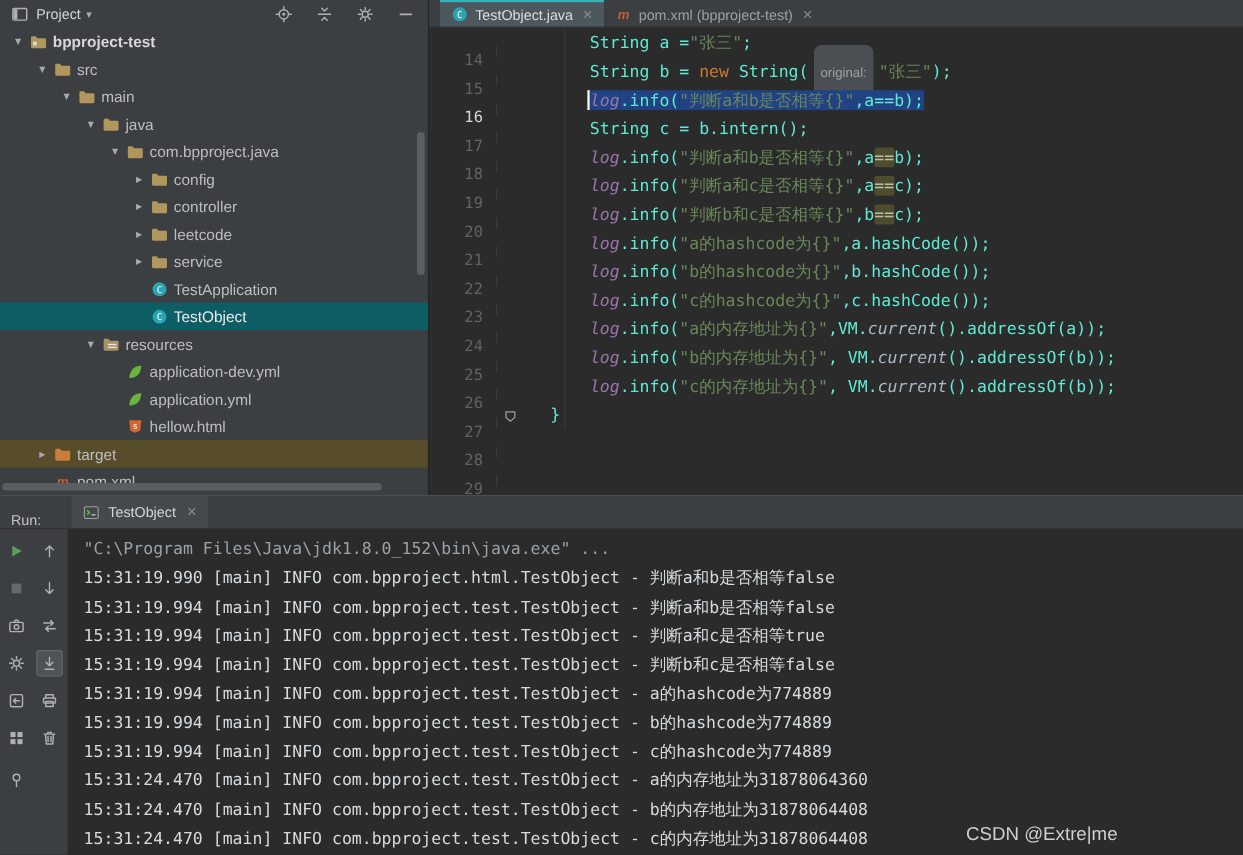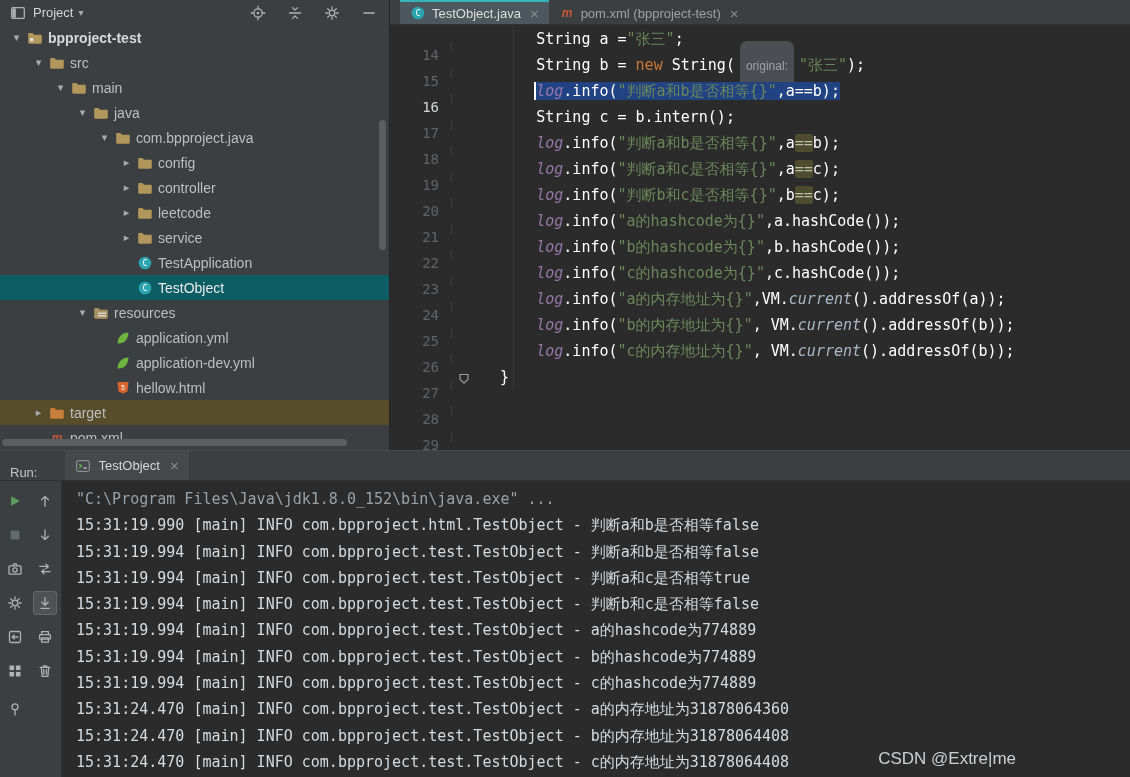--- a/index.html
+++ b/index.html
@@ -39,21 +39,21 @@
   .tab-icon { display:inline-flex; align-items:center; }
   .tab-close { color:#8A8D8F; font-size:15px; margin-left:3px; cursor:pointer; }
   .editor { position:relative; padding-top:1px;
     font-family:"DejaVu Sans Mono", monospace; font-size:15px; }
   .indent-guide { position:absolute; left:123px; top:1px; width:1px; height:364px; background:#383B3D; }
   .code-line { height:26px; line-height:26px; display:flex; white-space:pre; position:relative; }
   .lnum { width:62px; flex:0 0 62px; text-align:right; padding-right:12px; color:#606366;
     border-right:1px solid #3A3D3F; font-size:14px; cursor:pointer;margin-top:16px; }
   .lnum-current { color:#D4D6D7; }
   .lcontent { padding-left:12px; }
-  .seg-p { color:#ffffff; }
+  .seg-p { color:#5eead4; }
   .seg-k { color:#CC7832; }
   .seg-s { color:#6A8759; }
   .seg-f { color:#9876AA; font-style:italic; }
   .seg-i { color:#A9B7C6; font-style:italic; }
   .seg-o { color:#B9C0A9; background:#4E4B2E; border-radius:2px; }
   .seg-h { background:#4B4E52; color:#9DA0A3; border-radius:7px; padding:18px 6px; margin:0 5px;
     font-size:12px; font-family:"Liberation Sans", sans-serif; }
   .sel { background:#214283; }
   .caret { box-shadow:-2px 0 0 #FFFFFF; }
   .fold-marker { position:absolute; left:66px; top:5px; width:16px; height:16px; cursor:pointer; }
@@ -244,30 +244,30 @@
           </span>
           <span class="tree-label">resources</span>
         </div>
         <div class="tree-row" style="padding-left: 96px;">
           <span class="tree-arrow"></span>
           <span class="tree-icon">
             <svg width="16" height="16" viewBox="0 0 16 16">
               <path d="M13.5 2.5C7 2.5 3 6.5 2.5 13.5 9 14 13 10 13.5 2.5z" fill="#6DB33F"></path>
             </svg>
           </span>
+          <span class="tree-label">application-dev.yml</span>
+        </div>
+        <div class="tree-row" style="padding-left: 96px;">
+          <span class="tree-arrow"></span>
+          <span class="tree-icon">
+            <svg width="16" height="16" viewBox="0 0 16 16">
+              <path d="M13.5 2.5C7 2.5 3 6.5 2.5 13.5 9 14 13 10 13.5 2.5z" fill="#6DB33F"></path>
+            </svg>
+          </span>
           <span class="tree-label">application.yml</span>
-        </div>
-        <div class="tree-row" style="padding-left: 96px;">
-          <span class="tree-arrow"></span>
-          <span class="tree-icon">
-            <svg width="16" height="16" viewBox="0 0 16 16">
-              <path d="M13.5 2.5C7 2.5 3 6.5 2.5 13.5 9 14 13 10 13.5 2.5z" fill="#6DB33F"></path>
-            </svg>
-          </span>
-          <span class="tree-label">application-dev.yml</span>
         </div>
         <div class="tree-row" style="padding-left: 96px;">
           <span class="tree-arrow"></span>
           <span class="tree-icon">
             <svg width="16" height="16" viewBox="0 0 16 16">
               <path d="M2.5 2h11l-1 9.5L8 13.5l-4.5-2z" fill="#D8652F"></path>
               <text x="8" y="9.8" font-size="6.5" fill="#fff" text-anchor="middle">5</text>
             </svg>
           </span>
           <span class="tree-label">hellow.html</span>

